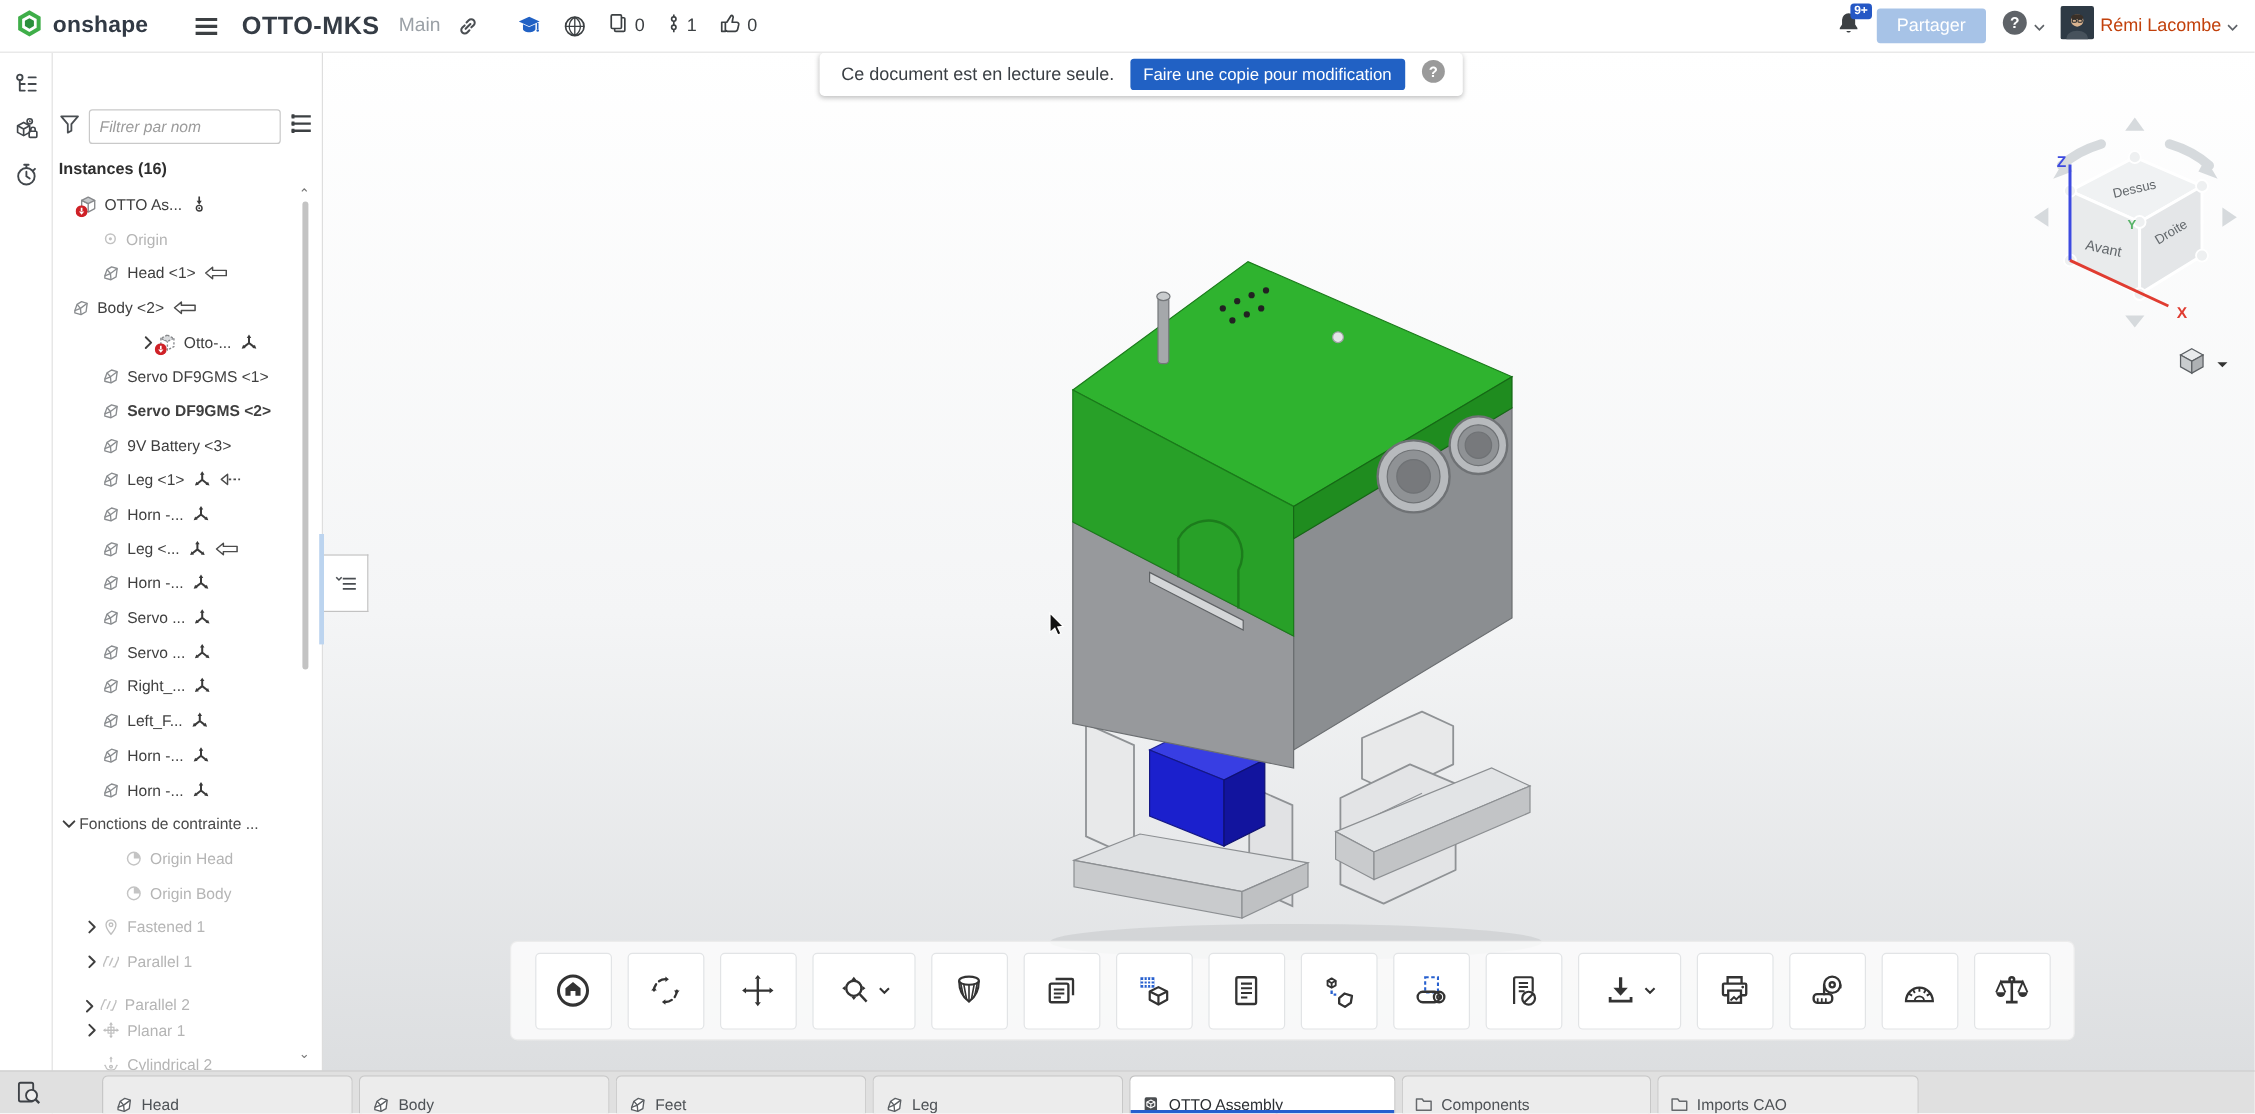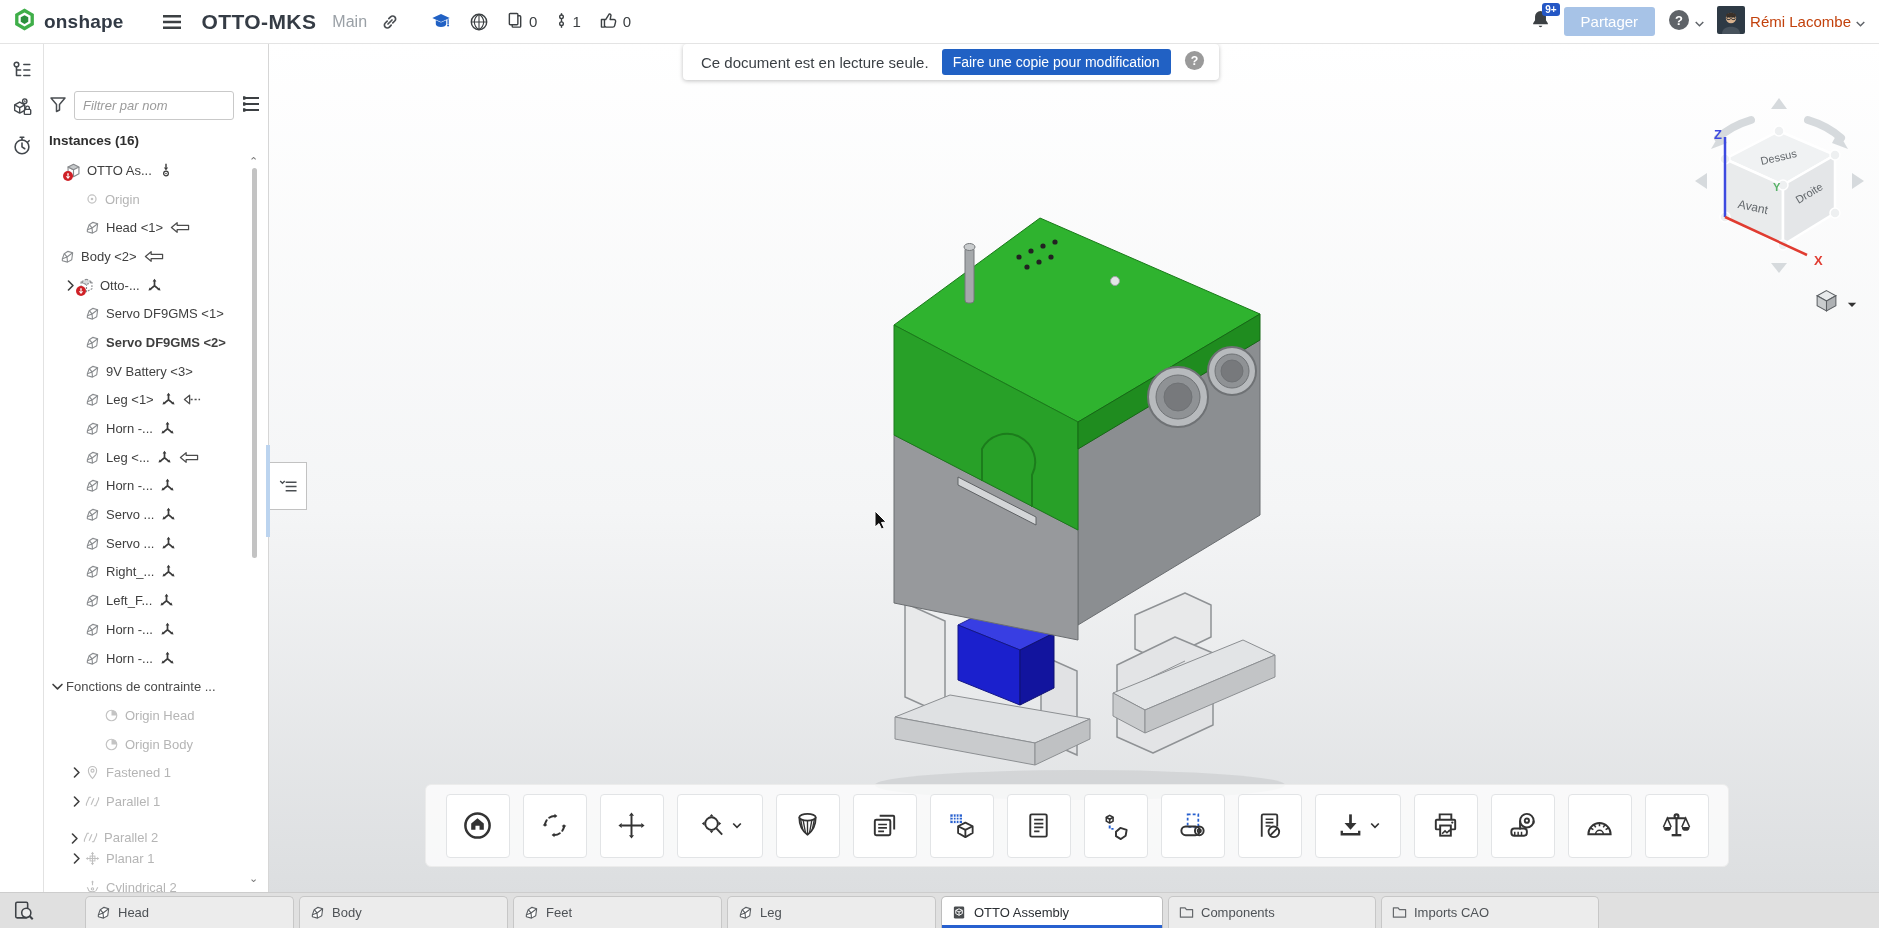--- a/index.html
+++ b/index.html
@@ -81,21 +81,21 @@
   
   .viewcube{position:absolute;right:7px;top:50px;width:185px;height:185px;cursor:pointer;}
   .vc-mode{position:absolute;right:22px;top:245px;display:flex;align-items:center;gap:8px;cursor:pointer;}
 
   
   .tabbar{position:absolute;left:0;bottom:0;width:100%;height:35px;background:#e0e0e0;
     border-top:1px solid #cdcdcd;display:flex;align-items:flex-end;z-index:40;}
   .tab-search{position:absolute;left:13px;bottom:6px;cursor:pointer;display:flex;}
   #tabs{display:flex;align-items:flex-end;margin-left:85px;gap:5px;height:35px;}
   .tab{position:relative;height:32px;border:1px solid #c7c7c7;border-bottom:none;border-radius:5px 5px 0 0;
-    background:#ececec;display:flex;align-items:center;gap:7px;padding:0 10px;box-sizing:border-box;
+    background:#ececec;display:flex;align-items:flex-end;gap:7px;padding:0 10px;box-sizing:border-box;
     font-size:13px;color:#4e5256;cursor:pointer;overflow:hidden;white-space:nowrap;}
   .tab.active{background:#fff;color:#2b2f33;border-color:#bdbdbd;}
   .tab.active::after{content:"";position:absolute;left:0;right:0;bottom:0;height:3px;background:var(--accent);}
   .tabicon{display:flex;flex:none;}
 
   .cursor{position:absolute;left:605px;top:467px;z-index:50;pointer-events:none;}
 </style>
 </head>
 <body>
 
@@ -302,21 +302,21 @@
               <path d="M2.5 10.5l5-2 6-4.5M7.5 8.5l.5 5.5M4.5 5l3 3.5"></path>
             </svg>
           </span>
           <span class="tlabel">Body &lt;2&gt;</span>
           <span class="ticon trail">
             <svg viewBox="0 0 21 13" width="20" height="13">
               <path d="M1.5 6.5l6-5v2.7h12v4.6h-12v2.7z" fill="#fff" stroke="#4c4c4c" stroke-width="1.3" stroke-linejoin="round"></path>
             </svg>
           </span>
         </div>
-        <div class="trow" style="padding-left: 19px;">
+        <div class="trow" style="padding-left: 19px; justify-content: center;">
           <span class="expander">
             <svg viewBox="0 0 16 16" width="13" height="13" fill="none" stroke="#3f3f3f" stroke-width="2" stroke-linecap="round" stroke-linejoin="round">
               <path d="M5.5 2.5L11 8l-5.5 5.5"></path>
             </svg>
           </span>
           <span class="ticon">
             <svg viewBox="0 0 16 16" width="15" height="15" fill="none" stroke="#87898c" stroke-width="1.2" stroke-linejoin="round" stroke-dasharray="2 1.4">
               <path d="M2.2 4.2v7.3L8 14.7V7.1zM13.8 4.2v7.3L8 14.7" fill="#fff"></path>
               <path d="M8 1.3l5.8 2.9L8 7.1 2.2 4.2z" fill="#d9dbdd"></path>
             </svg>

